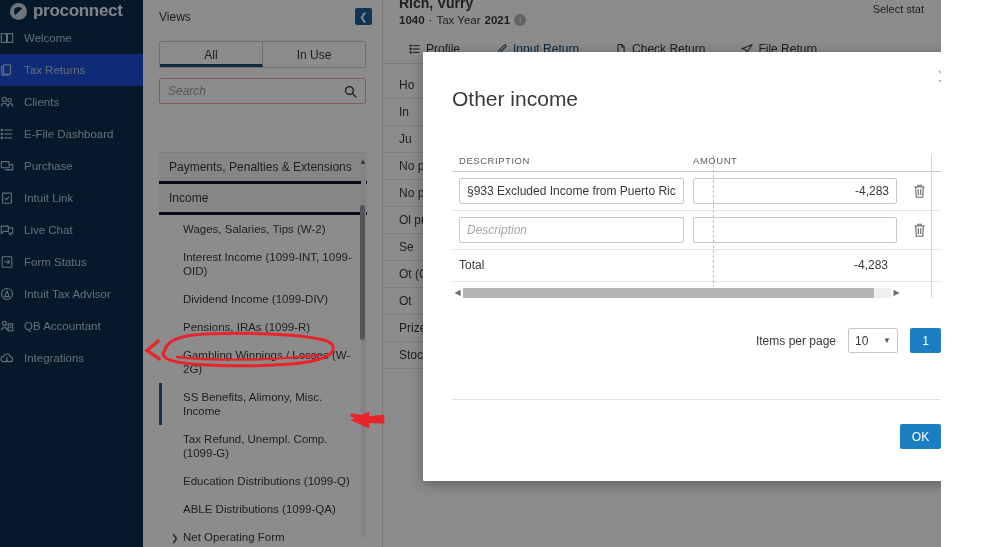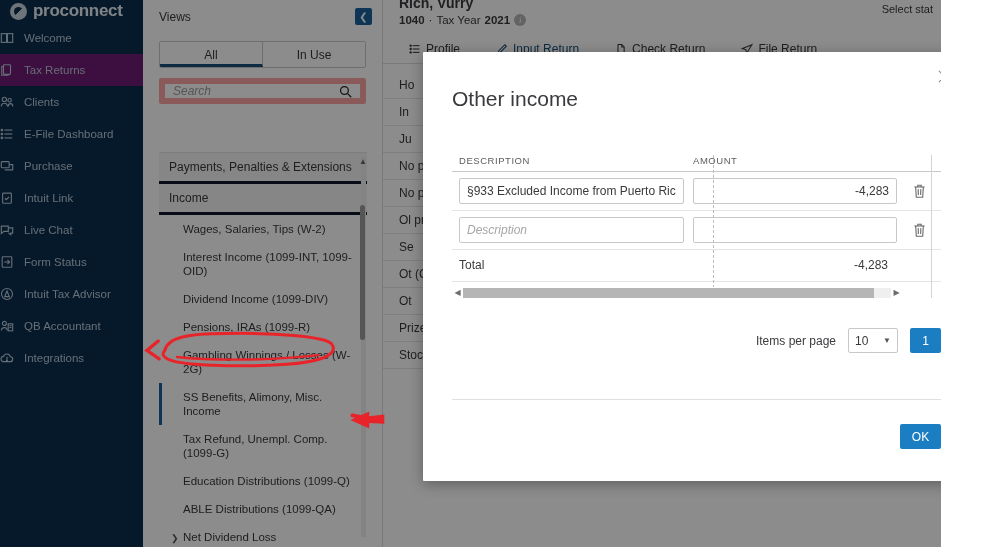--- a/index.html
+++ b/index.html
@@ -30,21 +30,21 @@
     border-radius: 50%;
     background: linear-gradient(135deg, #0a2e4e 50%, transparent 50%);
   }
   .brand-text { color: #e7eef4; font-size: 17px; font-weight: bold; letter-spacing: -0.3px; }
 
   .navitem {
     display: flex; align-items: center; gap: 10px;
     height: 32px; padding-left: 0; color: #b9c8d6; font-size: 11.5px;
     cursor: pointer;
   }
-  .navitem.active { background: #701a75; }
+  .navitem.active { background: #1d4ed8; }
   .navicon { width: 14px; height: 14px; flex: 0 0 auto; display:block; color:#b9c8d6; }
   .navicon svg { width: 14px; height: 14px; display:block; stroke: currentColor; fill: none; stroke-width: 1.3; }
 
   
   #viewspanel {
     position: absolute; left: 143px; top: 0; width: 240px; height: 547px;
     background: #ffffff; border-right: 1px solid #dcdcdc;
   }
   .views-head {
     display: flex; align-items: center; justify-content: space-between;
@@ -60,21 +60,21 @@
     display: flex; margin: 12px 16px 0 16px; border: 1px solid #c8c8c8; border-radius: 2px; overflow: hidden;
   }
   .seg-btn {
     flex: 1; text-align: center; font-size: 12px; color: #393a3d;
     padding: 6px 0 5px 0; background: #fff; cursor: pointer;
     border-right: 1px solid #c8c8c8;
   }
   .seg-btn:last-child { border-right: none; }
   .seg-btn.active { border-bottom: 3px solid #1b4f78; padding-bottom: 2px; }
   .searchbox {
-    margin: 10px 16px 0 16px; border: 6px solid #fca5a5; border-radius: 2px;
+    margin: 10px 16px 0 16px; border: 1px solid #fca5a5; border-radius: 2px;
     height: 26px; display: flex; align-items: center; padding: 0 8px;
     background: #fff;
   }
   .searchbox input {
     flex: 1; border: none; outline: none; font-size: 12px; color: #393a3d;
     font-family: "Liberation Sans", sans-serif; background: transparent;
   }
   .searchbox input::placeholder { color: #9b9b9b; font-style: italic; }
   .search-icon svg { width: 13px; height: 13px; display:block; stroke:#2b2b2b; fill:none; stroke-width:1.6; }
 
@@ -105,21 +105,21 @@
   }
   #clienthdr { padding: 0 0 0 16px; }
   .client-name { font-size: 14px; font-weight: bold; color: #393a3d; margin-top: -5px; }
   .client-sub { font-size: 11.5px; color: #393a3d; margin-top: 3px; display: flex; align-items: center; gap: 4px;}
   .client-sub b { font-weight: bold; }
   .info-dot {
     width: 12px; height: 12px; border-radius: 50%; background: #b4b4b4; color: #fff;
     font-size: 9px; display: inline-flex; align-items: center; justify-content: center;
     font-style: italic; font-family: "Liberation Serif", serif;
   }
-  .select-status { position: absolute; right: 8px; top: 3px; font-size: 11px; color: #393a3d; }
+  .select-status { position: absolute; right: 17px; top: 3px; font-size: 11px; color: #393a3d; }
 
   #tabs {
     display: flex; gap: 0; margin-top: 12px; border-bottom: 1px solid #dcdcdc; padding-left: 8px;
   }
   .tab {
     display: flex; align-items: center; gap: 5px; font-size: 12px; color: #393a3d;
     padding: 4px 18px 7px 18px; cursor: pointer; position: relative;
   }
   .tab.active { color: #1b4f78; }
   .tab.active::after {
@@ -363,21 +363,21 @@
             <div class="vrow group"><span>Income</span></div>
             <div class="vrow child"><span>Wages, Salaries, Tips (W-2)</span></div>
             <div class="vrow child"><span>Interest Income (1099-INT, 1099-OID)</span></div>
             <div class="vrow child"><span>Dividend Income (1099-DIV)</span></div>
             <div class="vrow child"><span>Pensions, IRAs (1099-R)</span></div>
             <div class="vrow child"><span>Gambling Winnings / Losses (W-2G)</span></div>
             <div class="vrow child selected"><span>SS Benefits, Alimony, Misc. Income</span></div>
             <div class="vrow child"><span>Tax Refund, Unempl. Comp. (1099-G)</span></div>
             <div class="vrow child"><span>Education Distributions (1099-Q)</span></div>
             <div class="vrow child"><span>ABLE Distributions (1099-QA)</span></div>
-            <div class="vrow child"><span class="caret">❯</span><span>Net Dividend Loss</span></div>
+            <div class="vrow child"><span class="caret">❯</span><span>Net Operating Form</span></div>
           </div>
       <div class="vscroll">
         <div class="vthumb"></div>
       </div>
       <div class="vscroll-up">▲</div>
     </div>
   </div>
 
   <div id="content">
     <div id="clienthdr">

